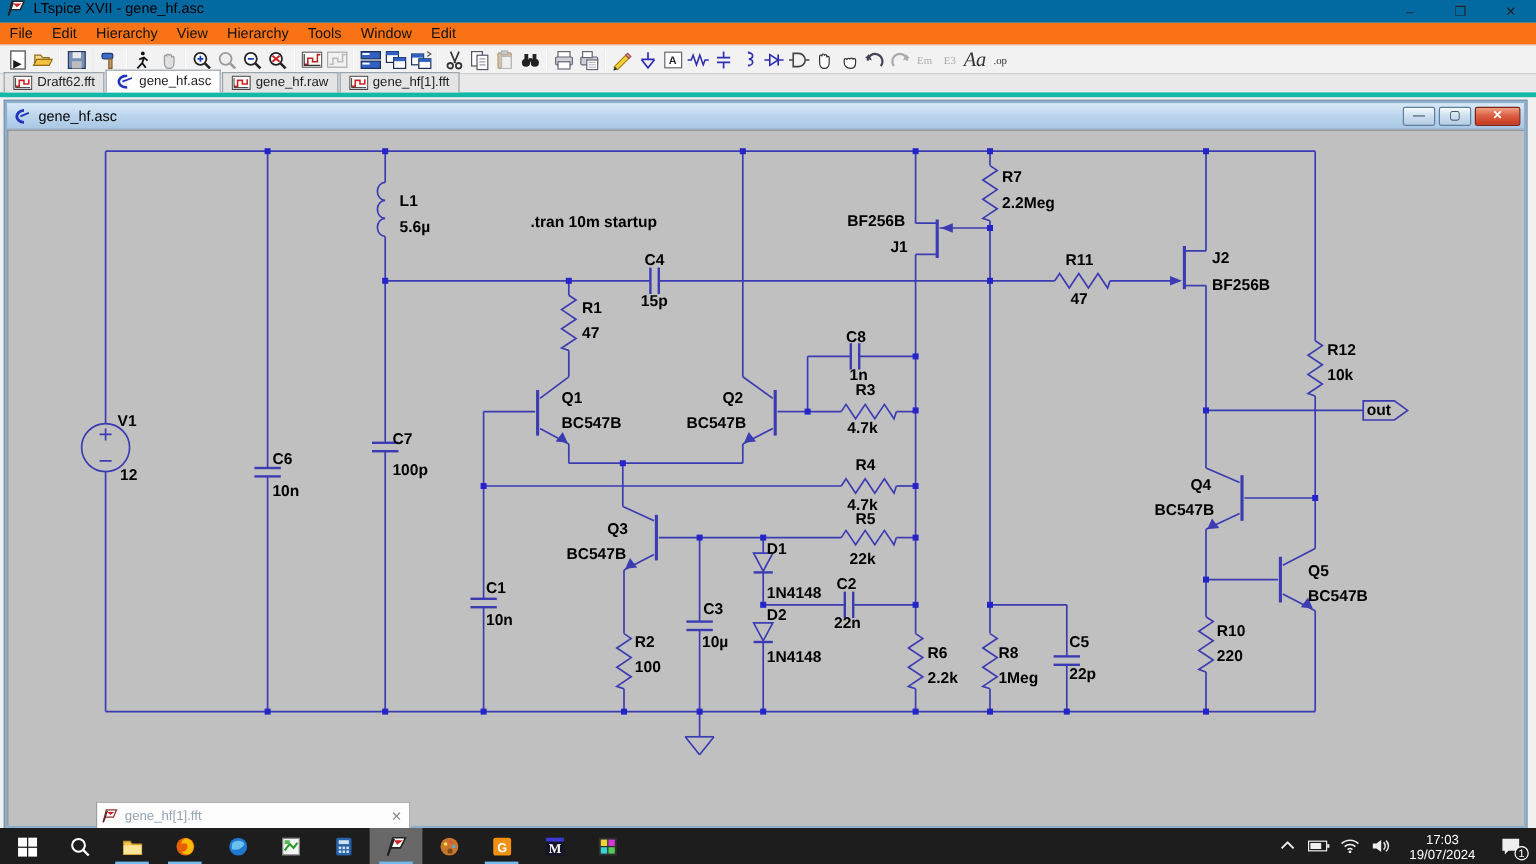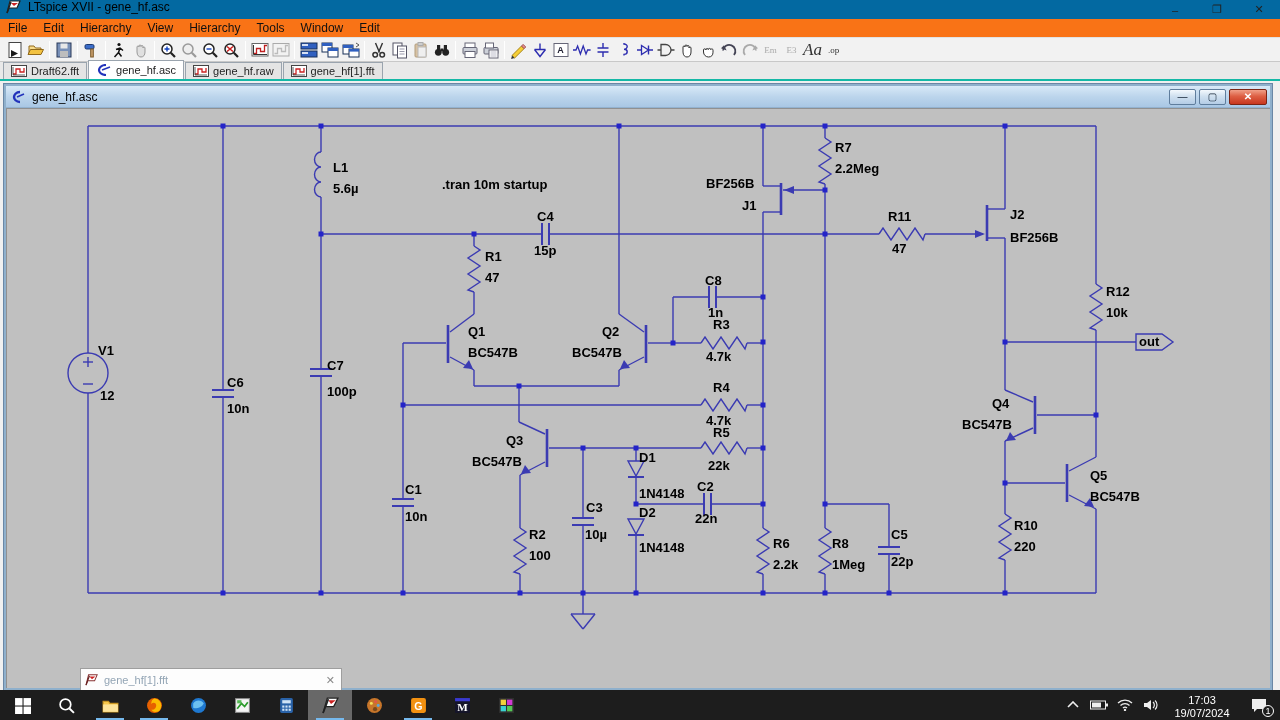--- a/index.html
+++ b/index.html
@@ -16,21 +16,21 @@
     display:flex;align-items:center;font-size:12px;color:#111;border-bottom:1px solid #e2e2e2}
   .menu-item{padding:2px 8px}
   #toolbar{position:absolute;left:0;top:38px;width:1280px;height:24px;background:#f2f2f2;
     display:flex;align-items:center;border-bottom:1px solid #c8c8c8;padding-left:4px}
   .tb-group{display:flex;align-items:center}
   .tb-sep{width:1px;height:18px;background:#bbb;margin:0 3px;border-right:1px solid #fff}
   .tb-btn{width:21px;height:20px;display:flex;align-items:center;justify-content:center}
   .tb-txt{font-size:9px;font-weight:normal;color:#333;font-family:"Liberation Serif",serif}
   
   #tabbar{position:absolute;left:0;top:62px;width:1280px;height:19px;background:#e9e9e9;
-    display:flex;align-items:flex-end;padding-left:3px;border-bottom:2px solid #14b8a6}
+    display:flex;align-items:flex-end;padding-left:3px;border-bottom:4px solid #14b8a6}
   .tab{height:17px;display:flex;align-items:center;font-size:11px;color:#222;padding:0 7px;
     border:1px solid #9aa4ae;border-bottom:none;background:#e4e4e4;margin-right:1px}
   .tab.active{background:#fff;height:19px;font-weight:normal}
   .tab .tab-icon{width:16px;height:12px;margin-right:4px}
   
   #child{position:absolute;left:4px;top:84px;width:1268px;height:606px;
     border:2px solid #8fb0cc;background:#c0c0c0;box-shadow:0 0 0 1px #6a87a5}
   #child-titlebar{position:absolute;left:0;top:0;width:100%;height:22px;
     background:linear-gradient(#d8e9f7,#bcd5ec 50%,#a9c7e4);display:flex;align-items:center;
     font-size:12px;color:#000;border-bottom:1px solid #93b2cf}

